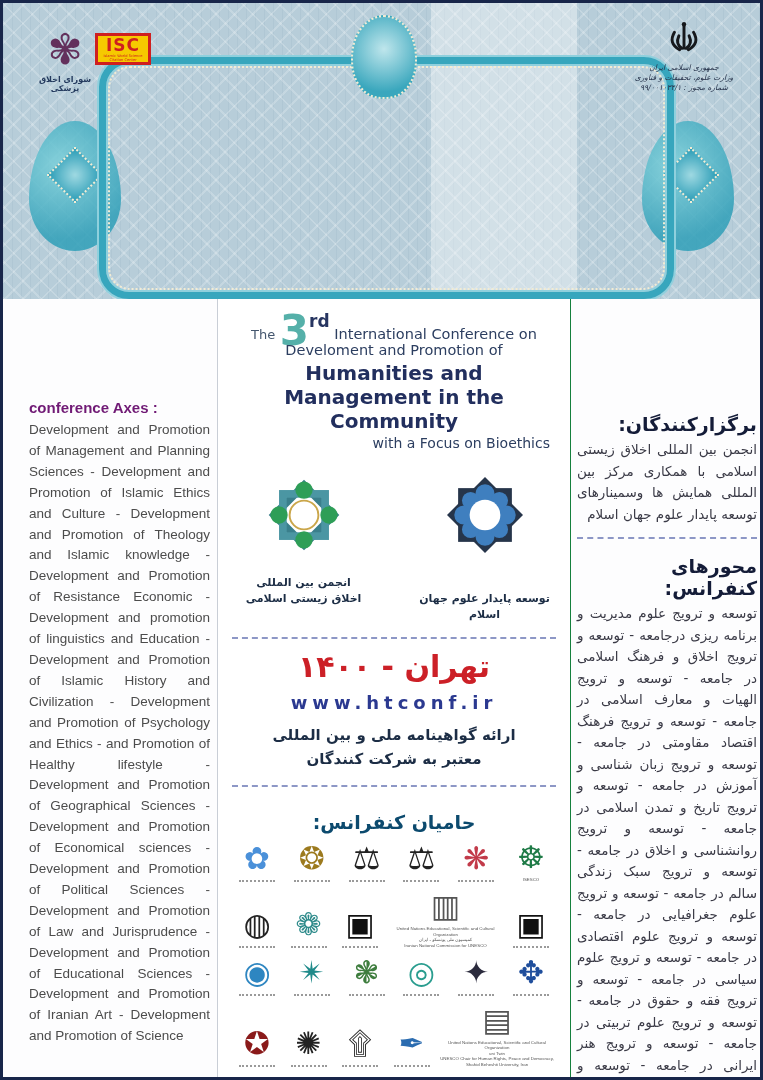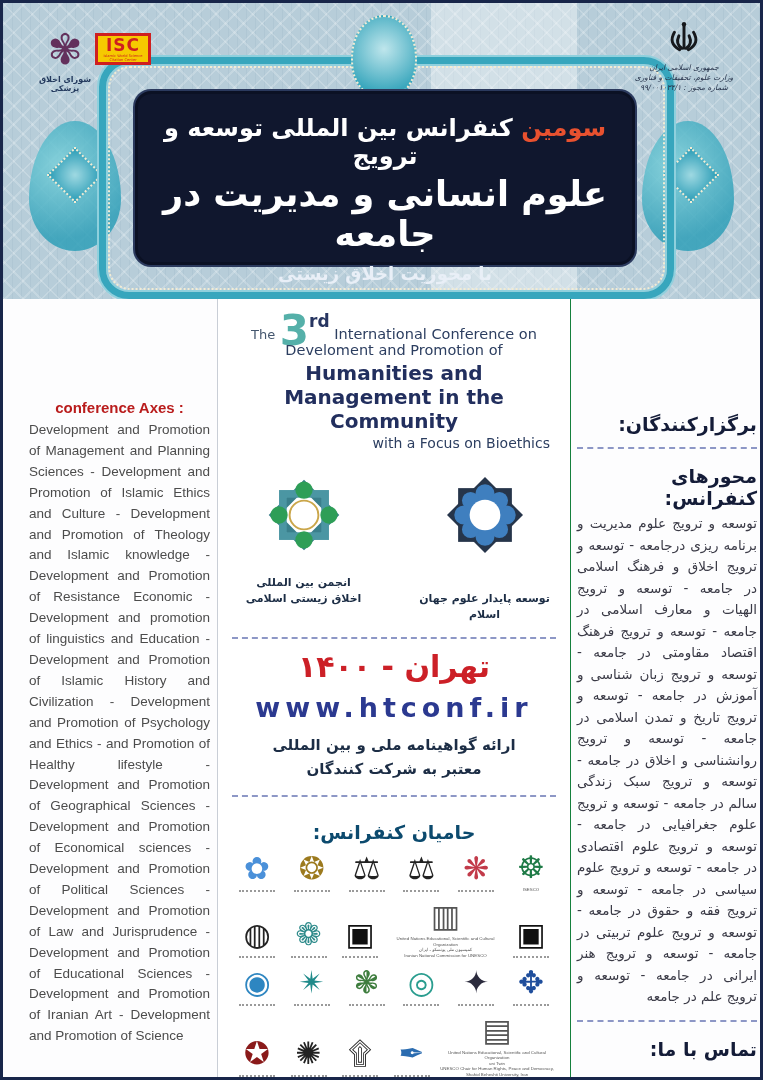--- a/index.html
+++ b/index.html
@@ -41,41 +41,41 @@
   .isc{position:absolute;left:92px;top:30px;width:56px;height:32px;background:#f6c900;border:3px solid #cf1f1f;
     text-align:center;box-sizing:border-box;}
   .isc .it{font-size:17px;line-height:18px;font-weight:bold;color:#cf1f1f;letter-spacing:1px;}
   .isc .ic{font-size:3.6px;color:#cf1f1f;line-height:4px;}
   .gov{position:absolute;right:16px;top:16px;width:120px;text-align:center;direction:rtl;}
   .gov svg{display:block;margin:0 auto;}
   .gov .gl{font-size:7.5px;color:#26324a;line-height:10px;font-style:italic;}
 
   
   .leftcol{position:absolute;left:26px;top:396px;width:181px;font-family:"Liberation Sans","DejaVu Sans",sans-serif;}
-  .leftcol h3{margin:0 0 4px 0;font-size:15px;color:#b91c1c;text-align:center;}
+  .leftcol h3{margin:0 0 4px 0;font-size:15px;color:#701a75;}
   .leftcol p{margin:0;font-size:13.5px;line-height:20.9px;color:#4c4c4c;text-align:justify;}
 
   .card{position:absolute;left:214px;top:296px;width:354px;height:778px;background:#ffffff;
     border-left:1px solid #c9ced6;border-right:1px solid #15803d;box-sizing:border-box;padding:12px 14px 0 14px;}
 
   .entitle{text-align:center;color:#273561;}
   .entitle .row1{font-size:14.5px;color:#2c3e60;}
   .entitle .the{font-size:13px;color:#44566e;}
   .entitle .n3{font-size:42px;font-weight:bold;color:#55b0a9;line-height:20px;vertical-align:-6px;}
   .entitle .rd{font-size:17px;font-weight:bold;color:#273561;vertical-align:12px;}
   .entitle .row2{font-size:20px;font-weight:bold;color:#222f5e;margin-top:3px;}
   .entitle .row3{font-size:14px;color:#2c3e60;text-align:right;margin-top:2px;padding-right:6px;}
 
   .orglogos{display:flex;justify-content:center;gap:38px;margin-top:16px;}
   .orglogo{text-align:center;width:150px;}
   .orglogo .cap{font-size:11px;font-weight:bold;color:#1c2d45;line-height:16px;direction:rtl;margin-top:8px;}
 
   .dash{border:none;border-top:2px dashed #8d97c6;margin:14px 0 10px 0;}
   .city{direction:rtl;text-align:center;font-size:30px;font-weight:bold;color:#cc2027;margin-top:10px;}
-  .site{text-align:center;font-size:27px;font-weight:bold;color:#2b3990;letter-spacing:5px;margin-top:8px;}
+  .site{text-align:center;font-size:18px;font-weight:bold;color:#2b3990;letter-spacing:5px;margin-top:8px;}
   .cert{direction:rtl;text-align:center;font-size:15px;font-weight:bold;color:#1c2d45;line-height:24px;margin:10px 26px 0 26px;}
 
   .sphead{direction:rtl;text-align:center;font-size:19px;font-weight:bold;color:#0c4a6e;margin:24px 0 6px 0;}
   .sgrid{display:flex;flex-direction:column;gap:6px;}
   .srow{display:flex;justify-content:space-between;align-items:flex-end;}
   .sp{width:50px;text-align:center;}
   .sp.wide{width:118px;}
   .spg{display:block;font-size:31px;line-height:36px;}
   .spsub{font-size:4.4px;line-height:5.4px;color:#555;margin-top:2px;font-family:"Liberation Sans",sans-serif;}
   .squig{height:0;border-bottom:2px dotted #9a9a9a;width:72%;margin:4px auto 0 auto;}
@@ -118,25 +118,20 @@
           <path d="M23 23 q-5 11 4 17"></path>
           <path d="M37 23 q5 11 -4 17"></path>
         </g>
         <circle cx="30" cy="7" r="3" fill="#16181c"></circle>
       </svg>
       <div class="gl">جمهوری اسلامی ایران</div>
       <div class="gl">وزارت علوم، تحقیقات و فناوری</div>
       <div class="gl">شماره مجوز : ۹۹/۰۰۱۰۳۴/۱</div>
     </div>
 
-    <div class="title-box">
-      <div class="title-l1"><span class="hl">سومین</span><span> کنفرانس بین المللی توسعه و ترویج</span></div>
-      <div class="title-l2">علوم انسانی و مدیریت در جامعه</div>
-      <div class="title-l3">با محوریت اخلاق زیستی</div>
-    </div>
   </div>
 
   <div class="leftcol">
     <h3>conference Axes :</h3>
     <p>Development and Promotion of Management and Planning Sciences - Development and Promotion of Islamic Ethics and Culture - Development and Promotion of Theology and Islamic knowledge - Development and Promotion of Resistance Economic - Development and promotion of linguistics and Education - Development and Promotion of Islamic History and Civilization - Development and Promotion of Psychology and Ethics - and Promotion of Healthy lifestyle - Development and Promotion of Geographical Sciences - Development and Promotion of Economical sciences - Development and Promotion of Political Sciences - Development and Promotion of Law and Jurisprudence - Development and Promotion of Educational Sciences - Development and Promotion of Iranian Art - Development and Promotion of Science</p>
   </div>
 
   <div class="card">
 
     <div class="entitle">
@@ -296,20 +291,21 @@
               <div>uni Twin</div>
               <div>UNESCO Chair for Human Rights, Peace and Democracy, Shahid Beheshti University, Iran</div>
             </div>
           </div>
         </div>
       </div>
   </div>
 
   <div class="rightcol">
     <h3>برگزارکنندگان:</h3>
+    <p>انجمن بین المللی اخلاق زیستی اسلامی با همکاری مرکز بین المللی همایش ها وسمینارهای توسعه پایدار علوم جهان اسلام</p>
     <hr class="dash">
     <h3>محورهای کنفرانس:</h3>
     <p>توسعه و ترویج علوم مدیریت و برنامه ریزی درجامعه - توسعه و ترویج اخلاق و فرهنگ اسلامی در جامعه - توسعه و ترویج الهیات و معارف اسلامی در جامعه - توسعه و ترویج فرهنگ اقتصاد مقاومتی در جامعه - توسعه و ترویج زبان شناسی و آموزش در جامعه - توسعه و ترویج تاریخ و تمدن اسلامی در جامعه - توسعه و ترویج روانشناسی و اخلاق در جامعه - توسعه و ترویج سبک زندگی سالم در جامعه - توسعه و ترویج علوم جغرافیایی در جامعه - توسعه و ترویج علوم اقتصادی در جامعه - توسعه و ترویج علوم سیاسی در جامعه - توسعه و ترویج فقه و حقوق در جامعه - توسعه و ترویج علوم تربیتی در جامعه - توسعه و ترویج هنر ایرانی در جامعه - توسعه و ترویج علم در جامعه</p>
     <hr class="dash">
     <div class="contact">
       <h3>تماس با ما:</h3>
 
     </div>
   </div>
 

